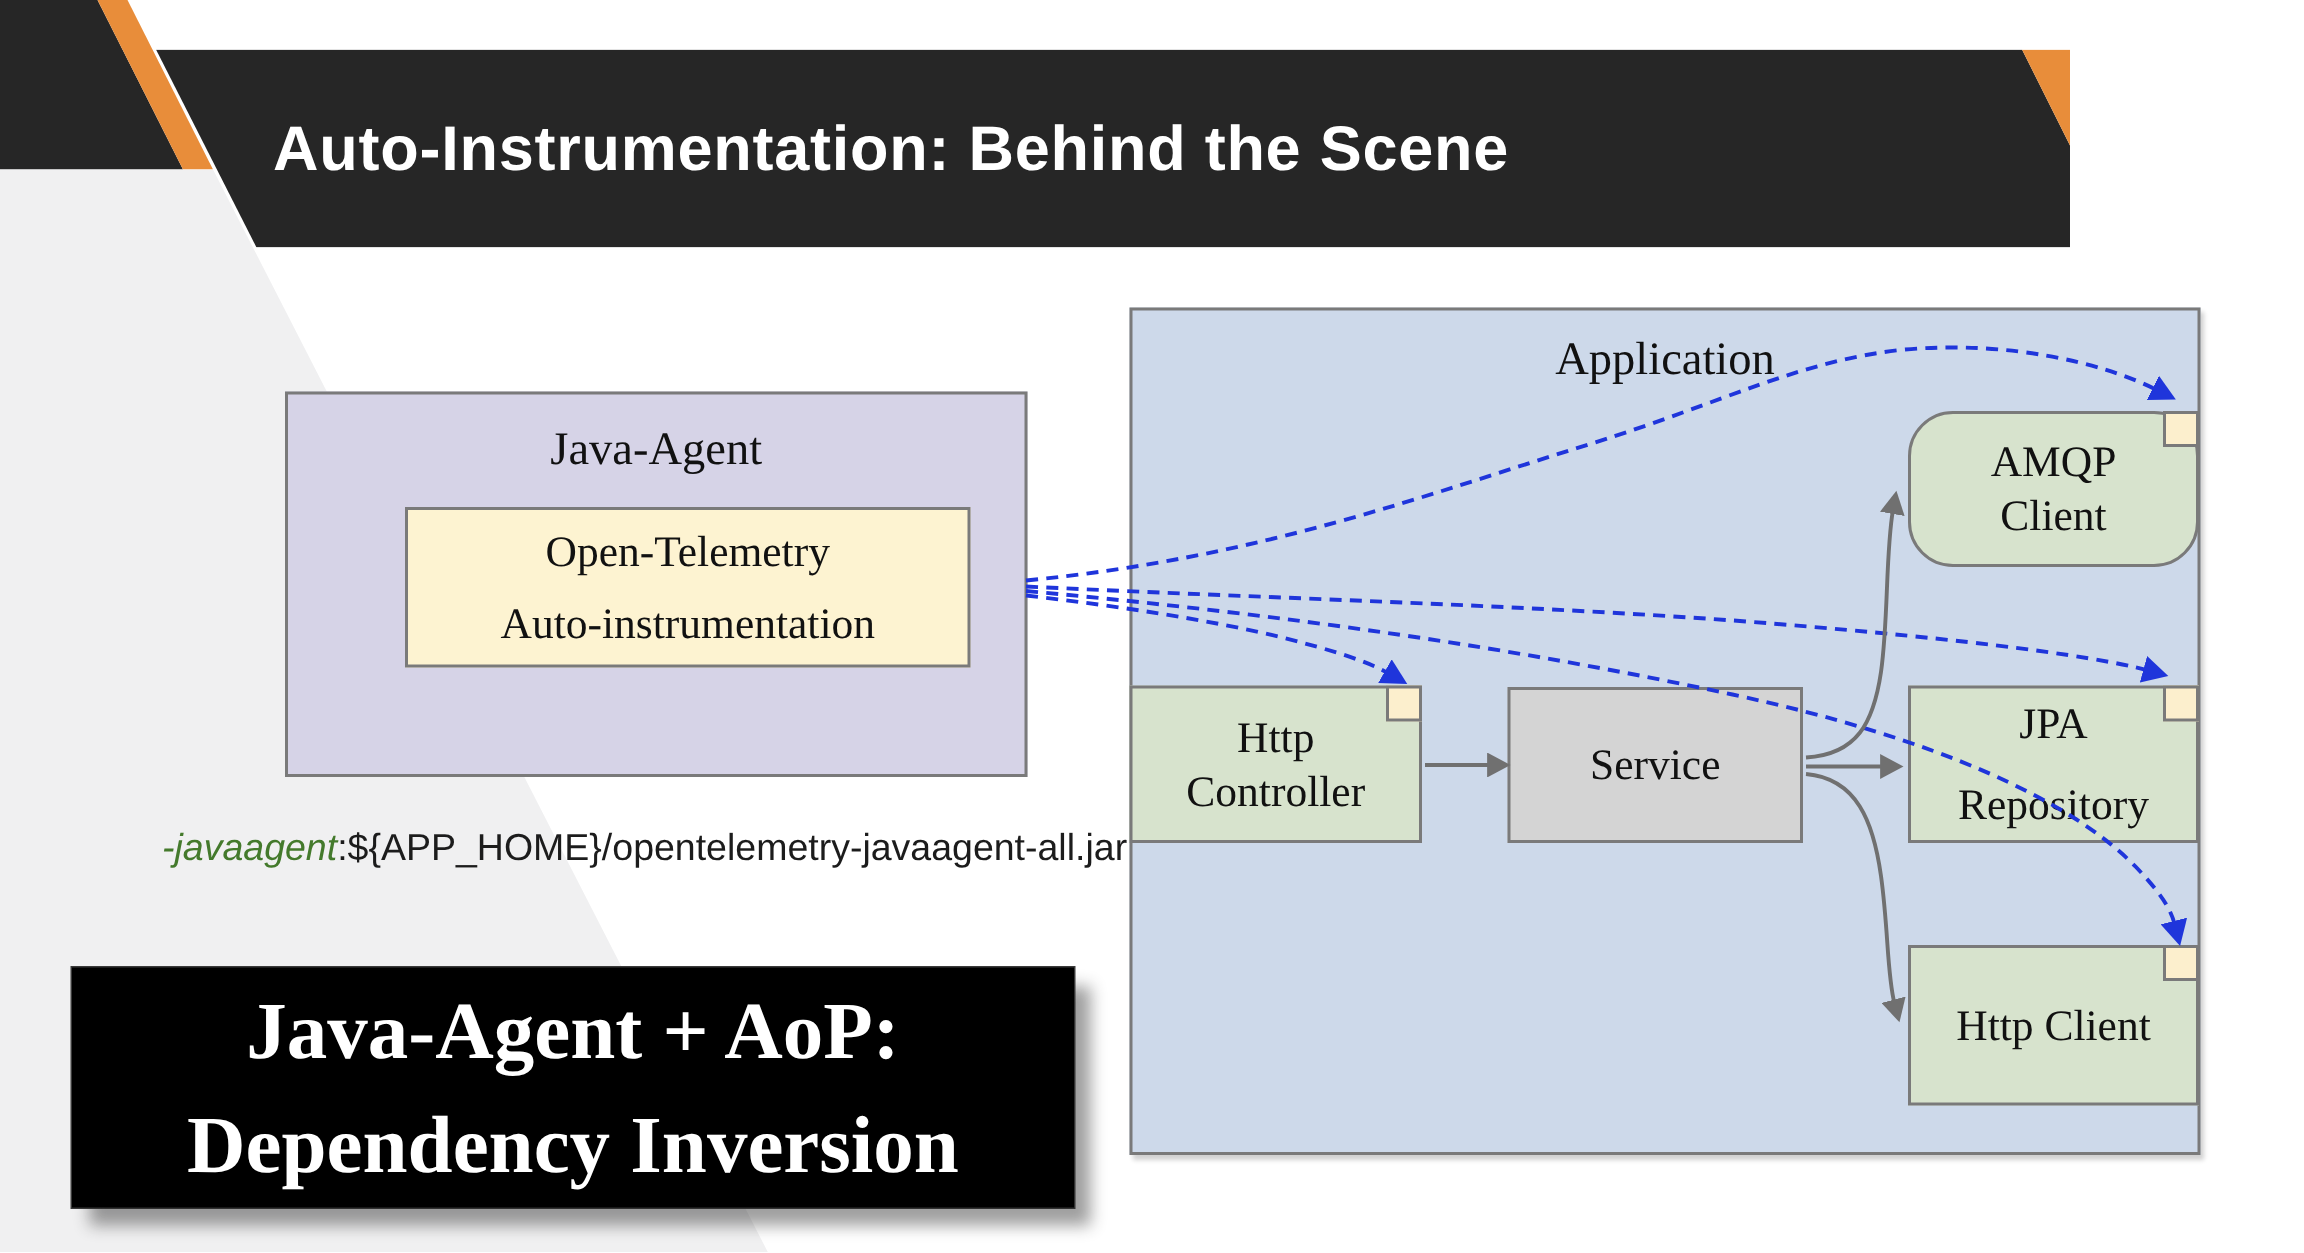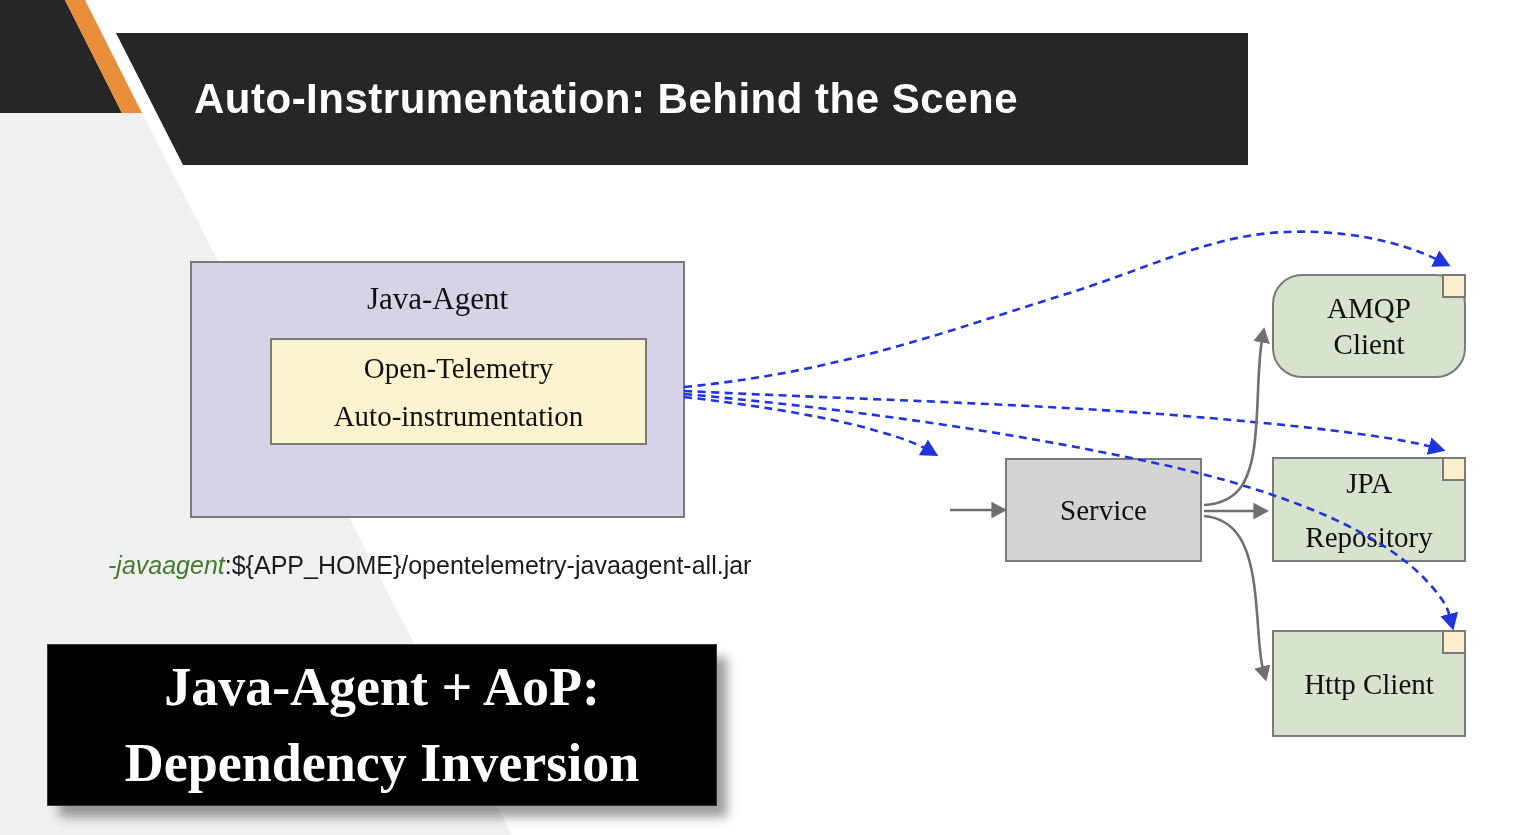--- a/index.html
+++ b/index.html
@@ -7,21 +7,21 @@
   .slide{position:relative;width:1536px;height:835px;overflow:hidden;background:#ffffff;
          font-family:"Liberation Serif", serif;}
 
   
   .bg-gray{position:absolute;left:0;top:113px;width:540px;height:722px;background:#f0f0f1;
            clip-path:polygon(0 0,142px 0,512px 722px,0 722px);}
   .corner-dark{position:absolute;left:0;top:0;width:170px;height:114px;background:#262626;
            clip-path:polygon(0 0,65px 0,122px 113px,0 113px);}
   .corner-orange{position:absolute;left:0;top:0;width:170px;height:114px;background:#e88d3a;
            clip-path:polygon(65px 0,85px 0,142px 113px,122px 113px);}
-  .band{position:absolute;left:12px;top:33px;width:1236px;height:132px;}
+  .band{position:absolute;left:0;top:33px;width:1380px;height:132px;}
   .band-dark{position:absolute;inset:0;background:#262626;
            clip-path:polygon(104px 0,1348px 0,1414px 132px,171px 132px);}
   .band-orange{position:absolute;inset:0;background:#e88d3a;
            clip-path:polygon(1348px 0,1536px 0,1536px 132px,1414px 132px);}
   .band-title{position:absolute;left:182px;top:0;height:132px;display:flex;align-items:center;
            color:#ffffff;font-family:"Liberation Sans", sans-serif;font-weight:700;
            font-size:42px;letter-spacing:.5px;white-space:nowrap;}
 
   
   .ja-box{position:absolute;left:190px;top:261px;width:495px;height:257px;background:#d6d3e7;
@@ -81,27 +81,35 @@
     </div>
   </div>
 
   <div class="cmd"><span class="flag">-javaagent</span><span class="colon">:</span><span class="path">${APP_HOME}/opentelemetry-javaagent-all.jar</span></div>
 
   <div class="banner">
     <div>Java-Agent + AoP:</div>
     <div>Dependency Inversion</div>
   </div>
 
+  <div class="app-box">
+    <div class="app-label">Application</div>
+  </div>
 
   <div class="comp" style="left:1272px;top:274px;width:194px;height:104px;border-radius:30px;">
     <span class="tab"></span>
     <div>AMQP</div>
     <div>Client</div>
   </div>
 
+  <div class="comp" style="left:753px;top:457px;width:195px;height:105px;">
+    <span class="tab"></span>
+    <div>Http</div>
+    <div>Controller</div>
+  </div>
 
   <div class="comp service" style="left:1005px;top:458px;width:197px;height:104px;text-align:right;">
     <div>Service</div>
   </div>
 
   <div class="comp" style="left:1272px;top:457px;width:194px;height:105px;gap:18px;">
     <span class="tab"></span>
     <div>JPA</div>
     <div>Repository</div>
   </div>

